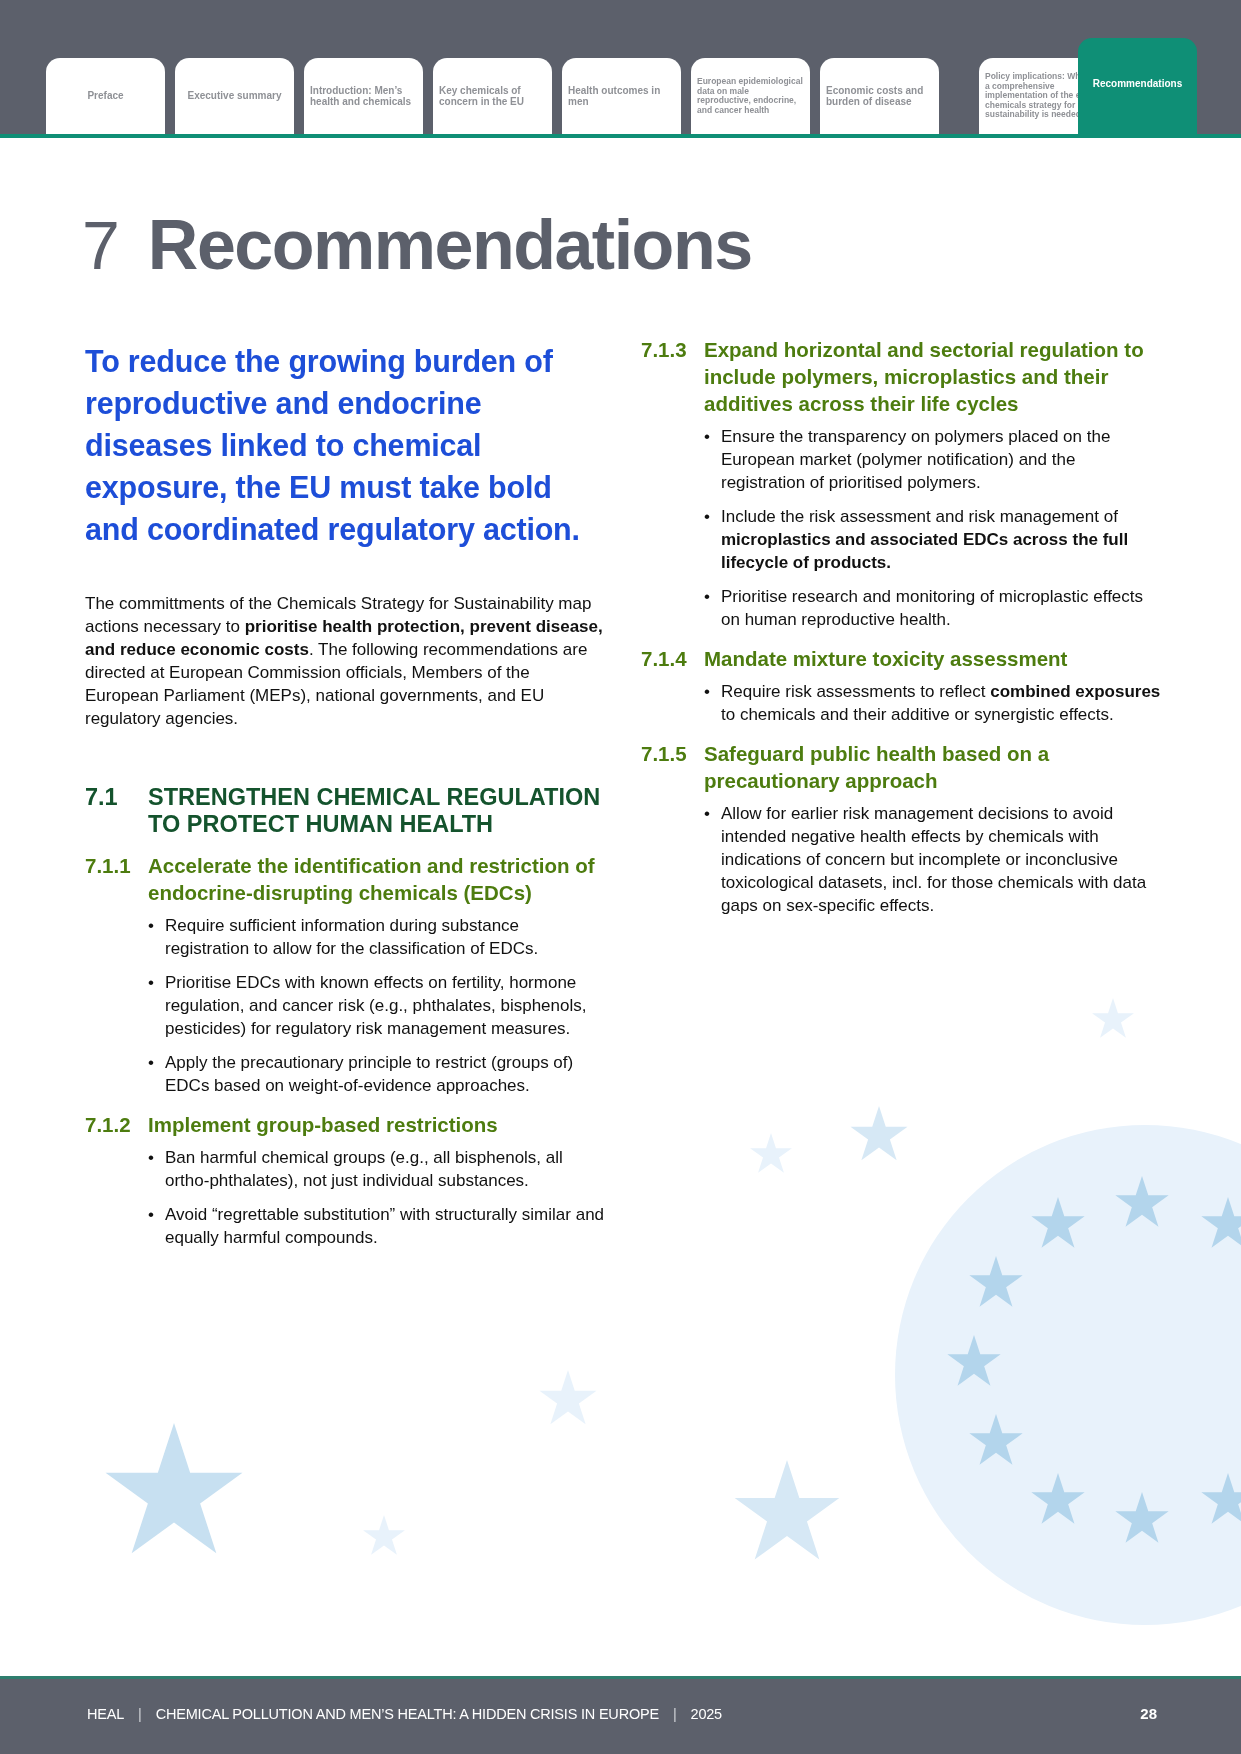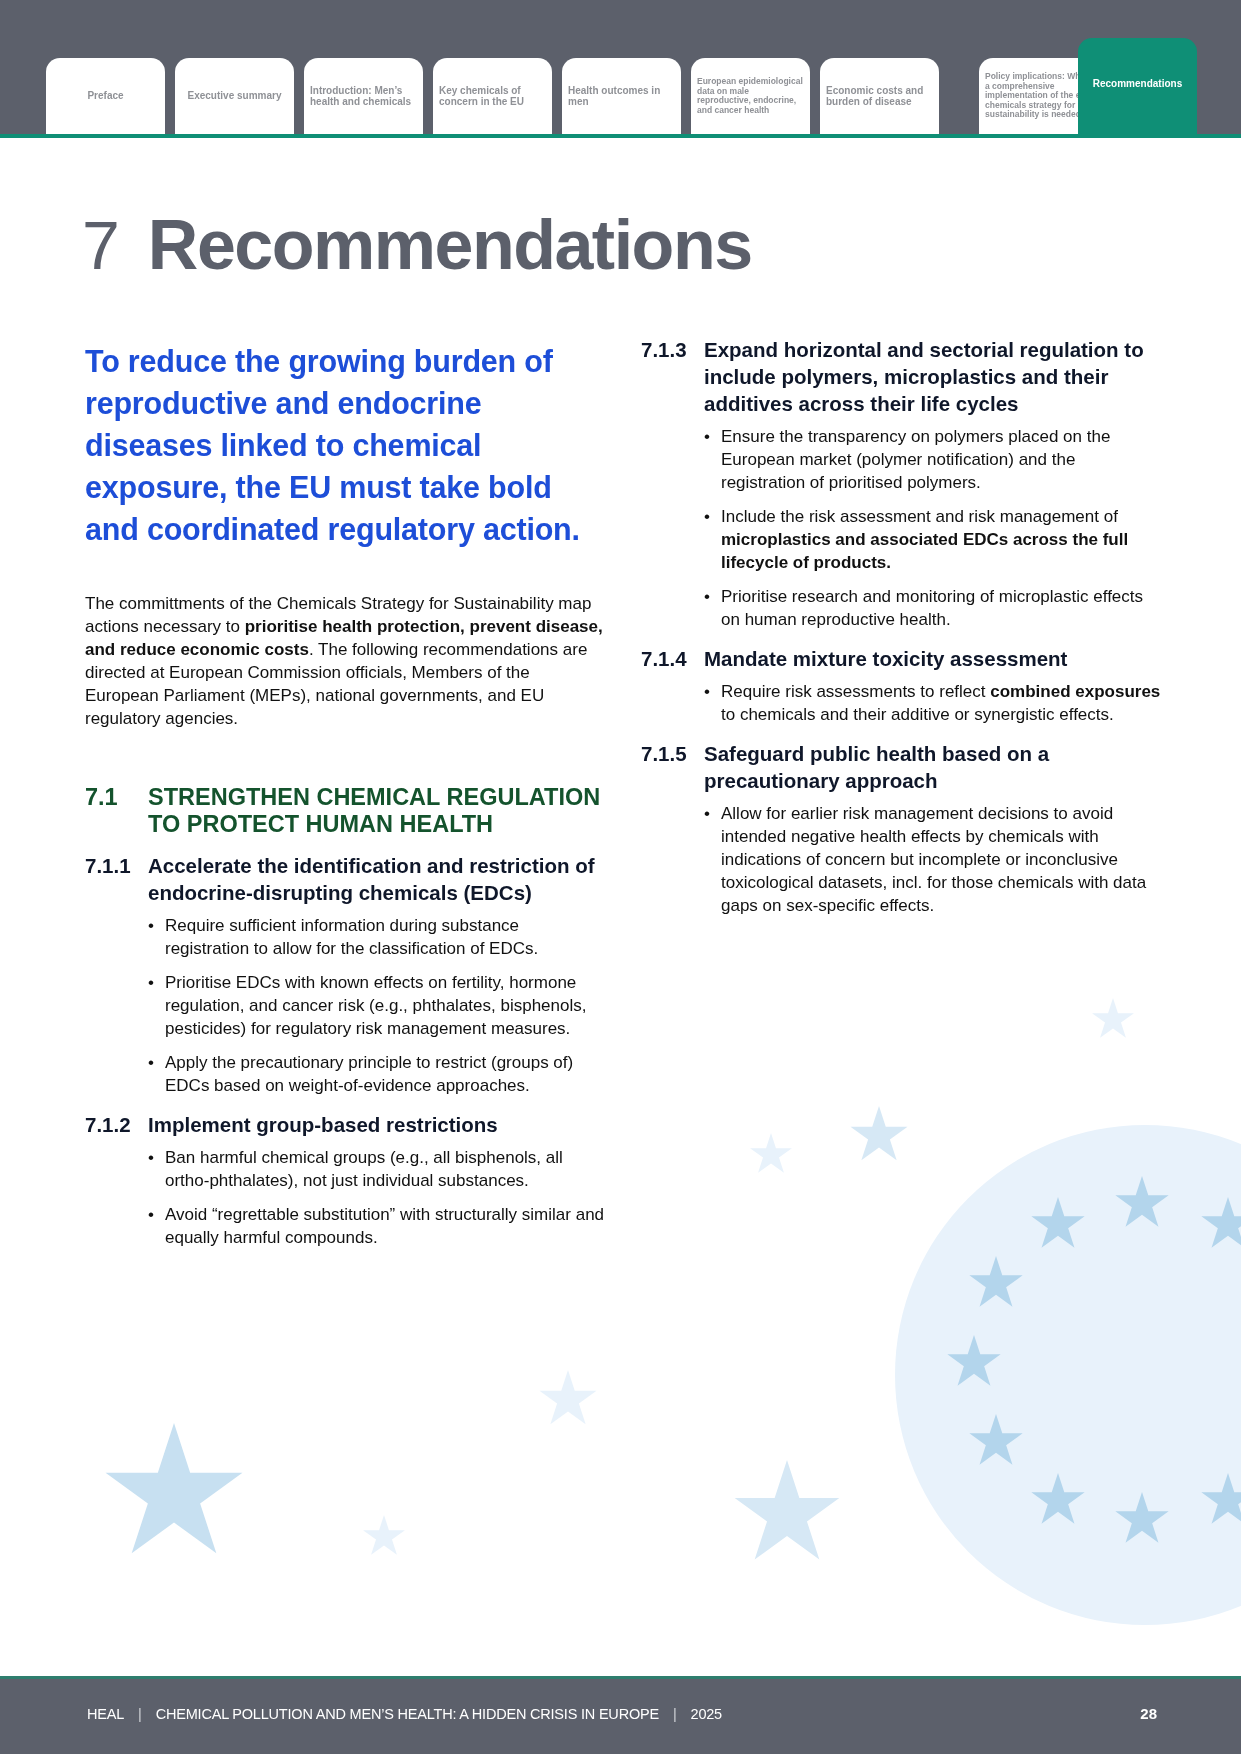--- a/index.html
+++ b/index.html
@@ -55,21 +55,21 @@
     margin-top: 42px; font-size: 17px; line-height: 23px; color: #111;
   }
   .intro b { font-weight: bold; }
 
   .h2 {
     display: flex; color: #14532d; font-weight: bold; font-size: 23.5px;
     line-height: 27px; margin-top: 54px;
   }
   .h2 .num { width: 63px; flex-shrink: 0; }
   .h3 {
-    display: flex; color: #0f172a; font-weight: bold; font-size: 20.5px;
+    display: flex; color: #4d7c0f; font-weight: bold; font-size: 20.5px;
     line-height: 27px; margin-top: 14px;
   }
   .h3 .num { width: 63px; flex-shrink: 0; }
   .col-right .h3:first-child { margin-top: 0; }
 
   ul.bullets { list-style: none; margin-left: 63px; margin-top: 8px; }
   ul.bullets li {
     position: relative; padding-left: 17px; font-size: 17px;
     line-height: 23px; margin-bottom: 11px; color: #111;
   }

